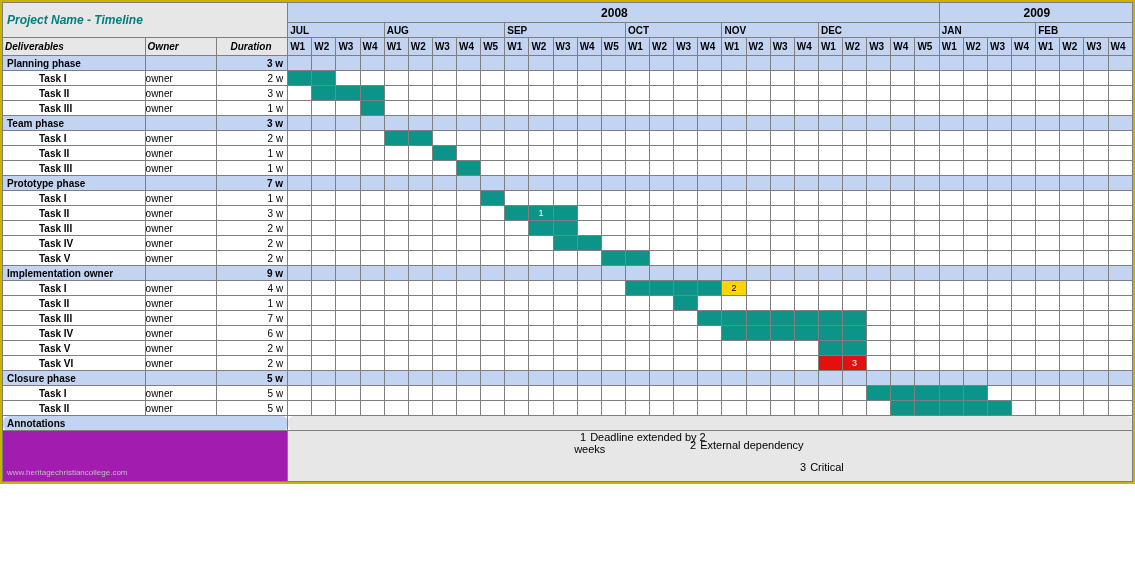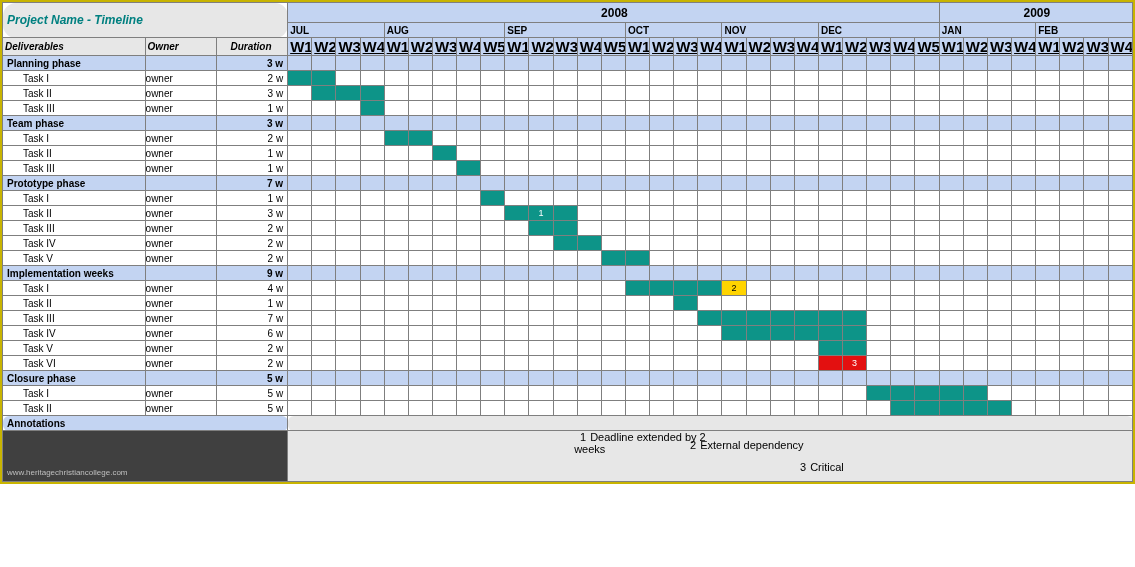--- a/index.html
+++ b/index.html
@@ -36,38 +36,37 @@
 
   
   .title-cell {
     background: #e7e7e7;
     color: #008080;
     font-style: italic;
     font-weight: bold;
     font-size: 12px;
     height: 20px;
     padding-left: 4px;
-    border-radius: 13px;
   }
   .year-cell, .month-cell, .week-head, .col-head {
     background: #c3d4f2;
     font-weight: bold;
     padding-left: 2px;
   }
   .year-cell { text-align: center; height: 20px; font-size: 12px; }
   .month-cell { font-size: 10px; }
-  .week-head  { font-size: 15px; text-decoration: underline; }
+  .week-head  { font-size: 10px; }
   .col-head   { font-size: 10px; height: 18px; background:#e7e7e7;font-style:italic;}
   .col-head.dur { text-align:center; padding-right:4px; }
 
   
   .phase-row td { background:#c3d4f2; }
   .phase-name { font-weight: bold; padding-left:4px; }
   .phase-dur  { font-weight: bold; text-align:right; padding-right:4px;}
-  .task-name  { padding-left:20px; }
+  .task-name  { padding-left:36px;font-weight:bold; }
   .owner-cell { }
   .dur-cell   { text-align:right; padding-right:4px; }
 
   
   .gcell { text-align:center; font-size:9px; color:#000; }
   .f-teal   { background:#0d9488; color:#fff; }
   .f-yellow { background:#ffd400; }
   .f-red    { background:#e31010; color:#fff;}
   .f-grey   { background:#cfcfcf; }
 
@@ -739,21 +738,21 @@
           <td class="gcell"></td>
           <td class="gcell"></td>
           <td class="gcell"></td>
           <td class="gcell"></td>
           <td class="gcell"></td>
           <td class="gcell"></td>
           <td class="gcell"></td>
           <td class="gcell"></td>
         </tr>
         <tr class="phase-row">
-          <td class="phase-name">Implementation weeks</td>
+          <td class="phase-name">Implementation owner</td>
           <td></td>
           <td class="phase-dur">9 w</td>
           <td class="gcell"></td>
           <td class="gcell"></td>
           <td class="gcell"></td>
           <td class="gcell"></td>
           <td class="gcell"></td>
           <td class="gcell"></td>
           <td class="gcell"></td>
           <td class="gcell"></td>
@@ -1143,21 +1142,21 @@
           <td class="gcell"></td>
           <td class="gcell"></td>
           <td class="gcell"></td>
           <td class="gcell"></td>
         </tr>
         <tr class="anno-head">
           <td colspan="3">Annotations</td>
           <td colspan="35" style="background: rgb(231, 231, 231);"></td>
         </tr>
         <tr class="anno-body">
-          <td colspan="3" style="background: #404040;">
+          <td colspan="3" style="background: #a21caf;">
             <div style="position: relative; height: 50px;">
               <div class="watermark">www.heritagechristiancollege.com</div>
             </div>
           </td>
           <td colspan="35">
             <div class="anno-box">
               <div class="anno-item" style="left: 286px; top: 0px; width: 140px;"><span class="num">1</span><span>Deadline extended by 2 weeks</span></div>
               <div class="anno-item" style="left: 396px; top: 8px; width: 140px;"><span class="num">2</span><span>External dependency</span></div>
               <div class="anno-item" style="left: 506px; top: 30px; width: 140px;"><span class="num">3</span><span>Critical</span></div>
             </div>

